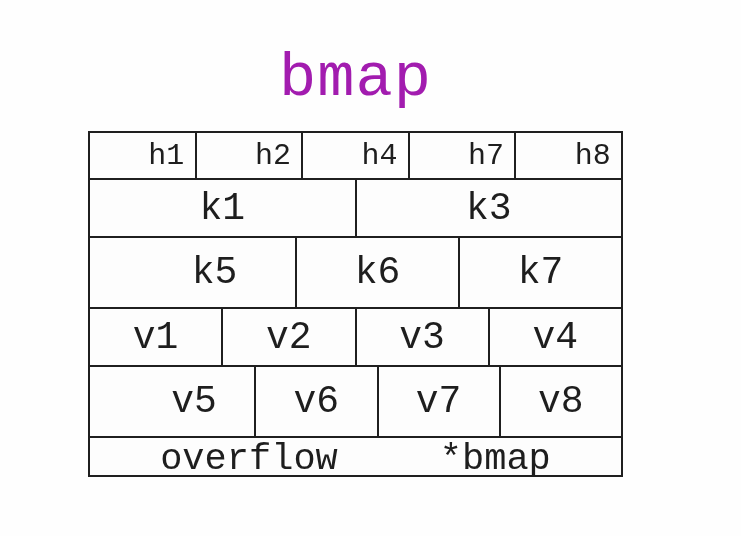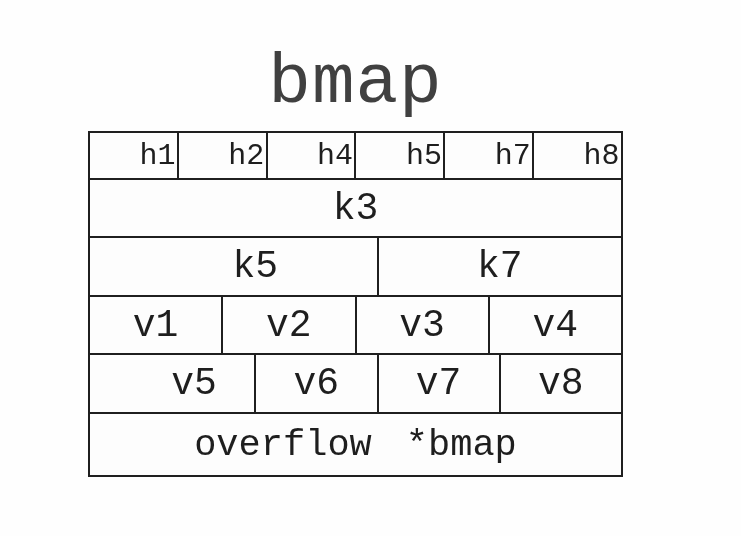--- a/index.html
+++ b/index.html
@@ -15,24 +15,24 @@
     font-family: "Liberation Mono", "DejaVu Sans Mono", monospace;
     color: #1e1e1e;
     overflow: hidden;
   }
   .title {
     position: absolute;
     left: 88px;
     top: 48px;
     width: 535px;
     text-align: center;
-    font-size: 71px;
+    font-size: 62px;
     line-height: 1.0;
     letter-spacing: 1px;
-    color: #404040;
+    color: #a21caf;
     white-space: nowrap;
   }
   .grid {
     position: absolute;
     left: 88px;
     top: 131px;
     width: 535px;
     height: 346px;
     box-sizing: border-box;
     border: 2px solid #1f1f1f;
@@ -42,24 +42,25 @@
   }
   .row {
     display: flex;
     box-sizing: border-box;
     border-bottom: 2px solid #1f1f1f;
     flex: 0 0 auto;
   }
   .row:last-child {
     border-bottom: none;
     flex: 1 1 auto;
+    gap: 34px;
   }
   .row-header   { height: 47px; }
   .row-quad     { height: 58px; }
-  .row-quad-alt { height: 59px; padding-left: 44px; }
+  .row-quad-alt { height: 71px; padding-left: 44px; }
   .cell {
     flex: 1 1 0;
     display: flex;
     align-items: center;
     justify-content: center;
     box-sizing: border-box;
     border-right: 2px solid #1f1f1f;
     white-space: nowrap;
     overflow: hidden;
   }
@@ -84,31 +85,32 @@
 <div class="page">
 
   <div class="title">bmap</div>
 
   <div class="grid">
 
     <div class="row row-header">
       <div class="cell">h1</div>
       <div class="cell">h2</div>
       <div class="cell">h4</div>
-      <div class="cell">h5</div>
       <div class="cell">h7</div>
       <div class="cell">h8</div>
     </div>
 
     <div class="row row-quad">
+      <div class="cell">k1</div>
       <div class="cell">k3</div>
     </div>
 
     <div class="row row-quad-alt">
       <div class="cell">k5</div>
+      <div class="cell">k6</div>
       <div class="cell">k7</div>
     </div>
 
     <div class="row row-quad">
       <div class="cell">v1</div>
       <div class="cell">v2</div>
       <div class="cell">v3</div>
       <div class="cell">v4</div>
     </div>
 

